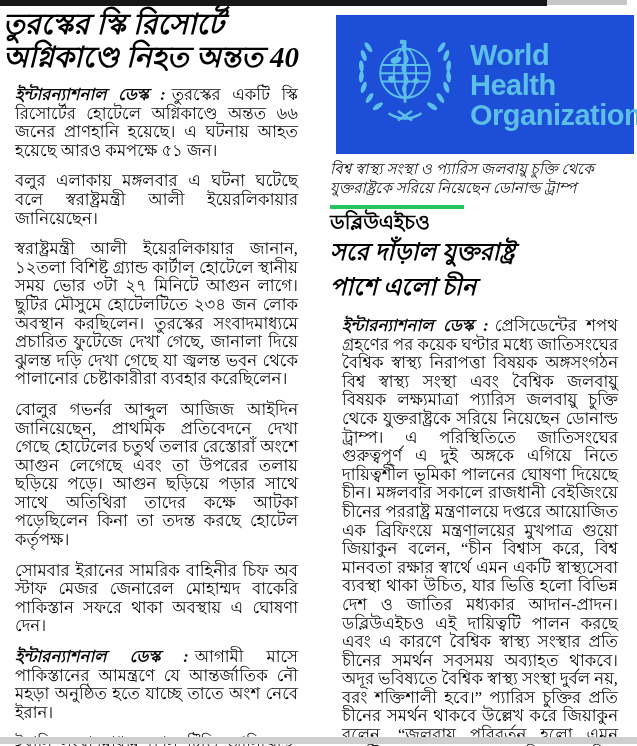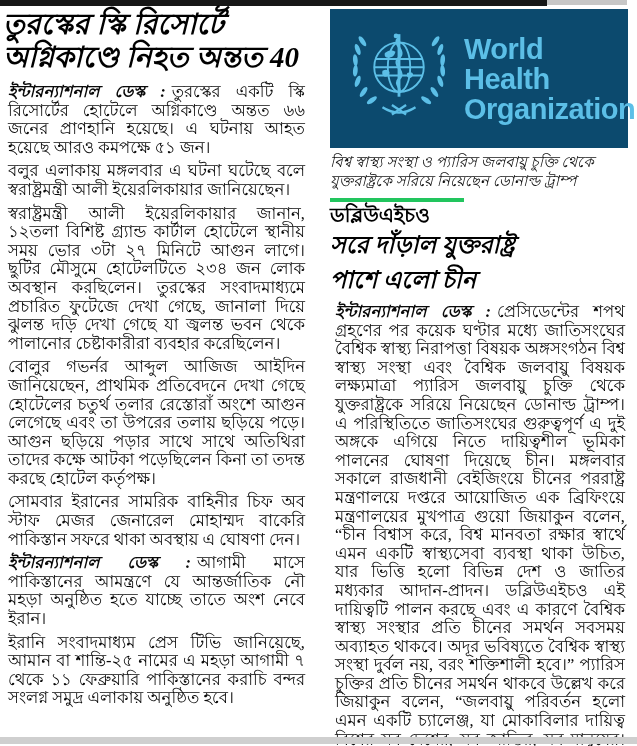--- a/index.html
+++ b/index.html
@@ -16,26 +16,26 @@
   
   .col-left{position:absolute;left:3px;top:8px;width:307px;}
   .col-right{position:absolute;left:330px;top:9px;width:300px;}
 
   h1.headline{margin:0;padding:0;font-weight:bold;color:#000;font-style:italic;}
   .col-left h1.headline{font-size:29px;line-height:33px;margin-bottom:9px;}
   .col-left h1.headline2{margin-top:9px;}
   .col-right h1.headline{font-size:24px;line-height:35px;margin:2px 0 4px 0;}
   .hl-line{display:block;}
 
-  p.body{margin:5px;font-size:16.5px;line-height:18.6px;text-align:justify;
+  p.body{margin:12px;font-size:16.5px;line-height:18.6px;text-align:justify;
          text-justify:inter-word;color:#090909;}
   .dateline{font-weight:bold;font-style:italic;margin-right:6px;}
 
   
-  figure.who{margin:0;width:298px;height:139px;background:#0c4a6e;
+  figure.who{margin:6px;width:298px;height:139px;background:#1d4ed8;
              display:flex;align-items:center;box-sizing:border-box;padding:6px 4px 6px 10px;}
   .who-emblem{flex:0 0 auto;}
   .who-text{font-family:"Liberation Sans","DejaVu Sans",sans-serif;
             font-weight:bold;font-size:29px;line-height:30px;letter-spacing:-0.5px;
             margin-left:6px;}
   .caption{font-size:15px;font-style:italic;line-height:19px;margin-top:5px;color:#121212;}
   .kicker{display:inline-block;font-size:20px;font-weight:bold;line-height:22px;
           border-top:4px solid #22c55e;padding:2px 34px 0 0;margin-top:7px;color:#000;}
 </style>
 </head>

